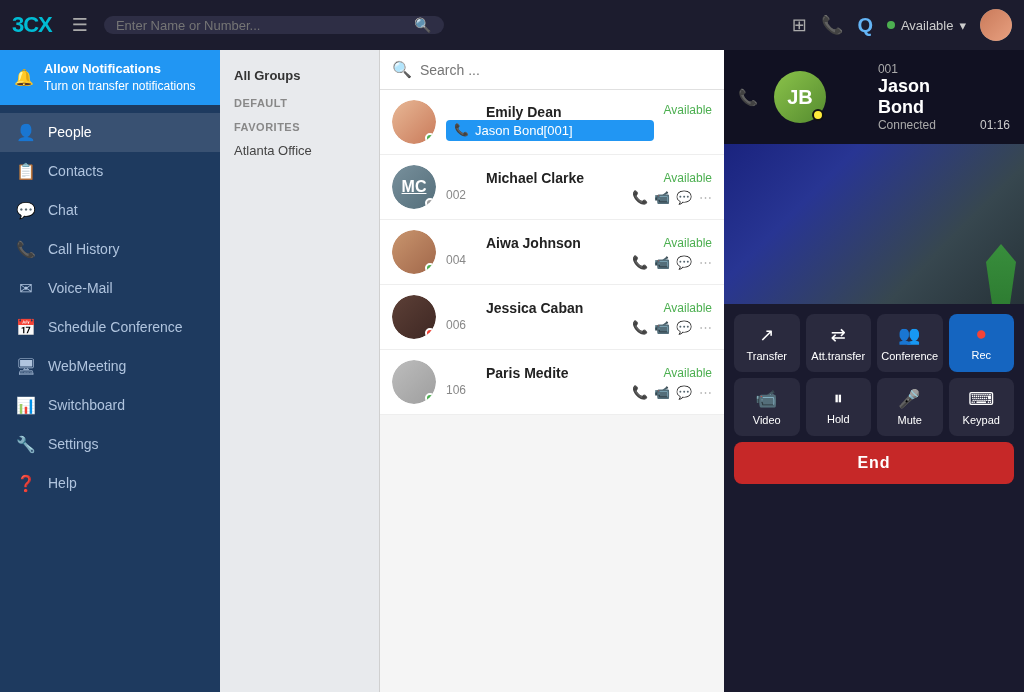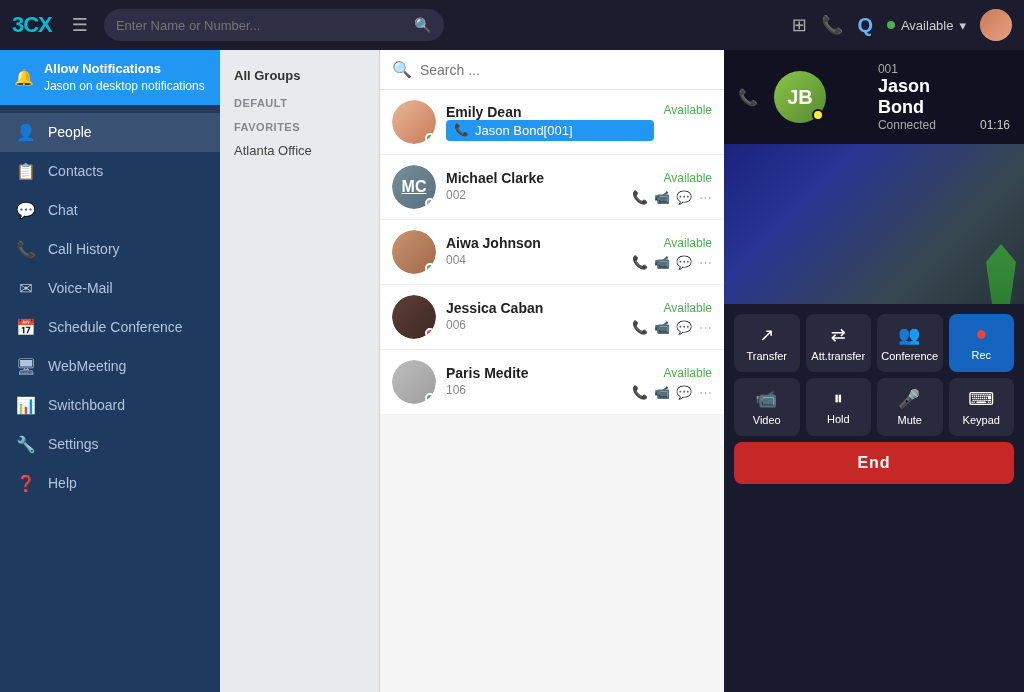--- a/index.html
+++ b/index.html
@@ -6,21 +6,21 @@
     body { width: 1024px; height: 692px; overflow: hidden; background: #f0f0f0; display: flex; flex-direction: column; }
 
     
     .topbar {
       display: flex; align-items: center; background: #1c1c2e; height: 50px; padding: 0 12px; flex-shrink: 0; gap: 10px;
     }
     .logo { color: #00bcd4; font-size: 22px; font-weight: 900; letter-spacing: -1px; margin-right: 10px; }
     .menu-icon { color: #aaa; font-size: 18px; cursor: pointer; margin-right: 6px; }
     .search-bar {
       flex: 1; max-width: 340px; display: flex; align-items: center;
-      background: #2e2e45; border-radius: 20px; padding: 0 12px; height: 32px;
+      background: #2e2e45; border-radius: 20px; padding: 0 12px; height: 18px;
     }
     .search-bar input {
       background: transparent; border: none; outline: none; color: #ccc; font-size: 13px; width: 100%;
     }
     .search-bar .search-icon { color: #aaa; font-size: 14px; margin-left: 6px; }
     .topbar-actions { display: flex; align-items: center; gap: 14px; margin-left: auto; }
     .topbar-icon { color: #aaa; font-size: 18px; cursor: pointer; }
     .topbar-status {
       display: flex; align-items: center; gap: 6px; color: #ccc; font-size: 13px; cursor: pointer;
     }
@@ -71,21 +71,21 @@
       display: flex; align-items: center; padding: 10px 12px; border-bottom: 1px solid #eee;
       background: white; cursor: pointer; gap: 10px;
     }
     .contact-avatar { position: relative; width: 44px; height: 44px; border-radius: 50%; overflow: hidden; flex-shrink: 0; }
     .avatar-img { width: 44px; height: 44px; border-radius: 50%; display: flex; align-items: center; justify-content: center; font-size: 16px; font-weight: bold; color: white; text-decoration: underline; }
     .avatar-status { position: absolute; bottom: 1px; right: 1px; width: 10px; height: 10px; border-radius: 50%; border: 2px solid white; }
     .avatar-status.online { background: #4caf50; }
     .avatar-status.busy { background: #f44336; }
     .avatar-status.offline { background: #9e9e9e; }
     .contact-info { flex: 1; min-width: 0; }
-    .contact-name { font-size: 14px; font-weight: 600; color: #222; }
+    .contact-name { font-size: 14px; font-weight: 600; color: #222; margin-left: 40px; }
     .contact-ext { font-size: 12px; color: #888; margin-top: 0; }
     .contact-actions { display: flex; gap: 6px; align-items: center; color: #aaa; font-size: 13px; margin-top: 4px; }
 
     
     .contact-item.active-call { background: white; }
     .active-call-ext {
       background: #2196f3; color: white; border-radius: 4px; padding: 3px 8px; font-size: 13px;
       display: flex; align-items: center; gap: 6px;
     }
     .active-call-ext .call-icon { font-size: 12px; }
@@ -181,21 +181,21 @@
   </div>
 </div>
 
 <div class="main">
 
   <div class="sidebar">
     <div class="notification-banner">
       <span class="notif-icon">🔔</span>
       <div class="notif-text">
         <div class="notif-title">Allow Notifications</div>
-        <div>Jason on desktop notifications</div>
+        <div>Turn on transfer notifications</div>
       </div>
     </div>
     <div class="sidebar-nav">
       <div class="nav-item active">
         <span class="nav-icon">👤</span>
         <span>People</span>
       </div>
       <div class="nav-item">
         <span class="nav-icon">📋</span>
         <span>Contacts</span>

